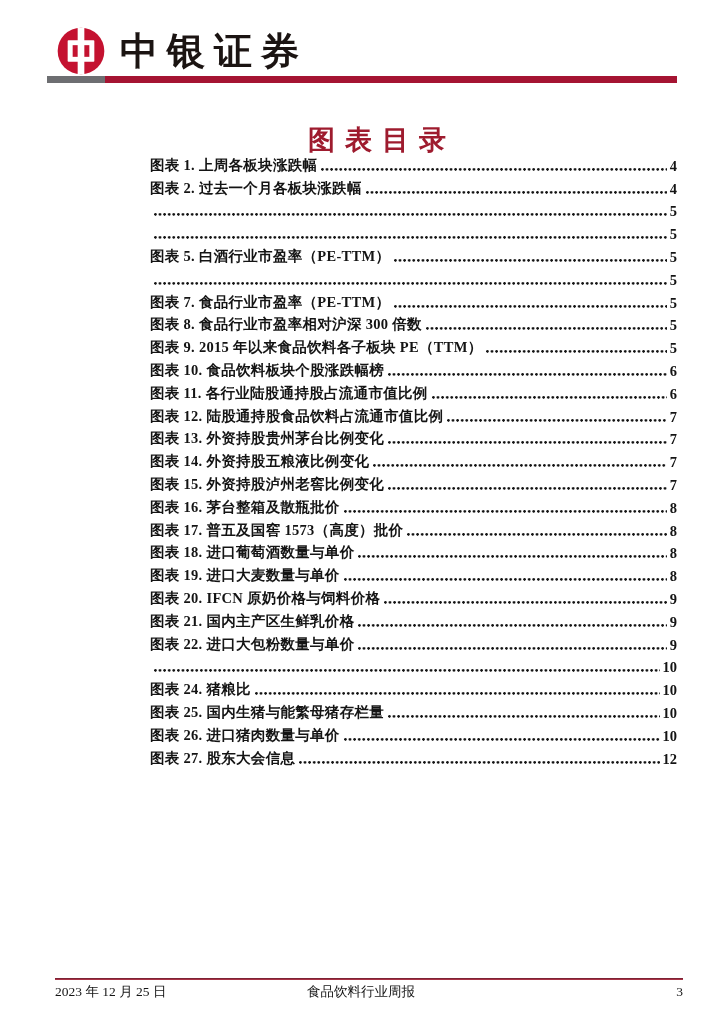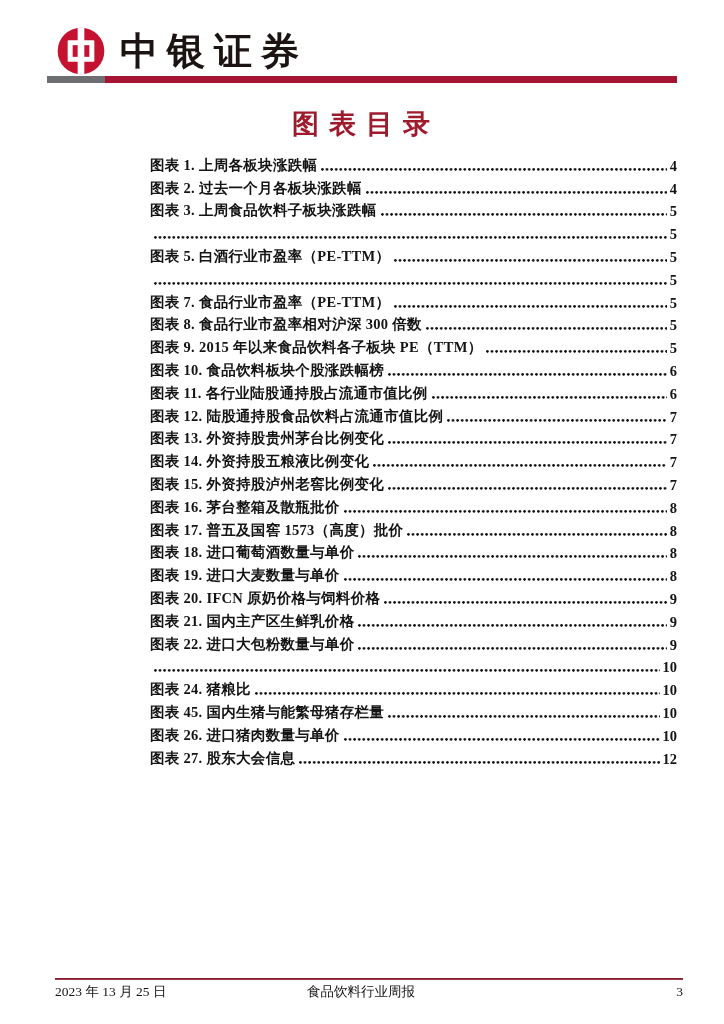--- a/index.html
+++ b/index.html
@@ -29,21 +29,21 @@
   .brand{
     margin-left:14px;
     font-size:38px;font-weight:bold;line-height:50px;
     letter-spacing:9px;color:#1b1412;white-space:nowrap;
   }
   .hrule{position:absolute;top:76px;left:47px;width:630px;height:7px;display:flex;}
   .hrule .seg-gray{width:58px;height:100%;background:var(--rule-gray);}
   .hrule .seg-red{flex:1;height:100%;background:var(--brand-red);}
   
   .doc-title{
-    position:absolute;top:106px;left:55px;width:622px;margin:0;
+    position:absolute;top:106px;left:55px;width:622px;margin:16px;
     text-align:center;font-size:27px;font-weight:bold;
     letter-spacing:10px;color:var(--title-red);
   }
   
   .toc{position:absolute;top:152px;left:150px;width:527px;}
   .toc-row{
     display:flex;align-items:flex-end;height:22.8px;
     cursor:pointer;
   }
   .toc-lbl{
@@ -99,21 +99,20 @@
         <span class="toc-pg">4</span>
       </div>
 
       <div class="toc-row">
         <span class="toc-lbl">图表 2. 过去一个月各板块涨跌幅</span>
         <span class="leader"></span>
         <span class="toc-pg">4</span>
       </div>
 
       <div class="toc-row">
-        <span class="toc-lbl">图表 3. 上周食品饮料子板块涨跌幅</span>
         <span class="leader"></span>
         <span class="toc-pg">5</span>
       </div>
 
       <div class="toc-row">
         <span class="leader"></span>
         <span class="toc-pg">5</span>
       </div>
 
       <div class="toc-row">
@@ -228,38 +227,38 @@
         <span class="toc-pg">10</span>
       </div>
 
       <div class="toc-row">
         <span class="toc-lbl">图表 24. 猪粮比</span>
         <span class="leader"></span>
         <span class="toc-pg">10</span>
       </div>
 
       <div class="toc-row">
-        <span class="toc-lbl">图表 45. 国内生猪与能繁母猪存栏量</span>
+        <span class="toc-lbl">图表 25. 国内生猪与能繁母猪存栏量</span>
         <span class="leader"></span>
         <span class="toc-pg">10</span>
       </div>
 
       <div class="toc-row">
         <span class="toc-lbl">图表 26. 进口猪肉数量与单价</span>
         <span class="leader"></span>
         <span class="toc-pg">10</span>
       </div>
 
       <div class="toc-row">
         <span class="toc-lbl">图表 27. 股东大会信息</span>
         <span class="leader"></span>
         <span class="toc-pg">12</span>
       </div>
     </nav>
 
   <div class="frule"></div>
   <div class="footer-row">
-    <span class="footer-left">2023 年 13 月 25 日</span>
+    <span class="footer-left">2023 年 12 月 25 日</span>
     <span class="footer-center">食品饮料行业周报</span>
     <span class="footer-pg">3</span>
   </div>
 
 </div>
 
 </body></html>

